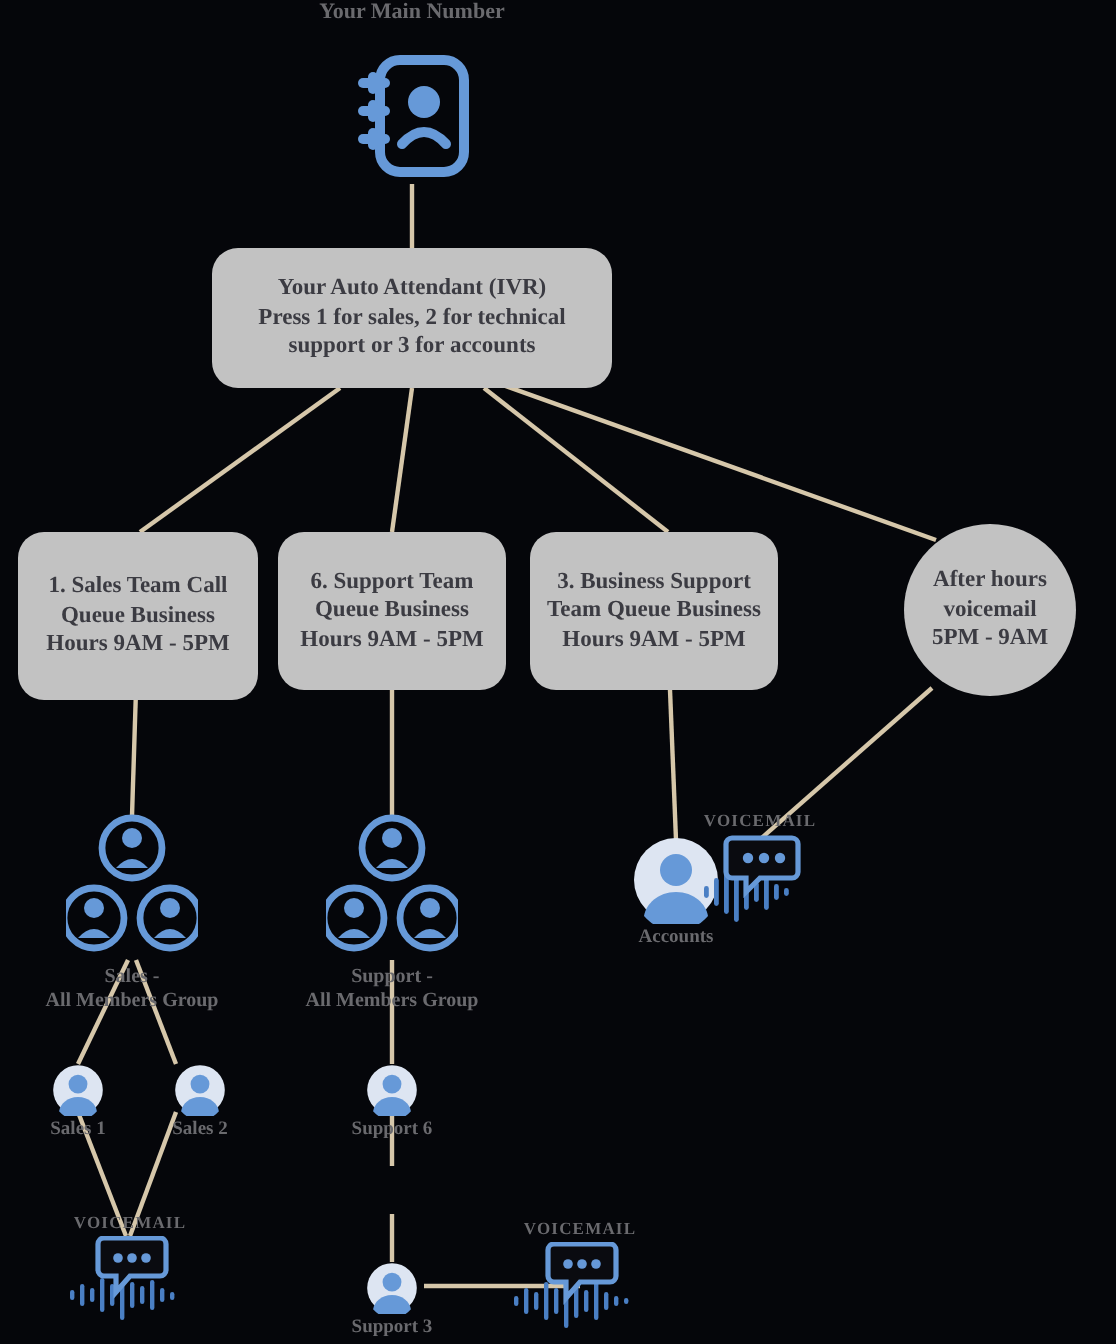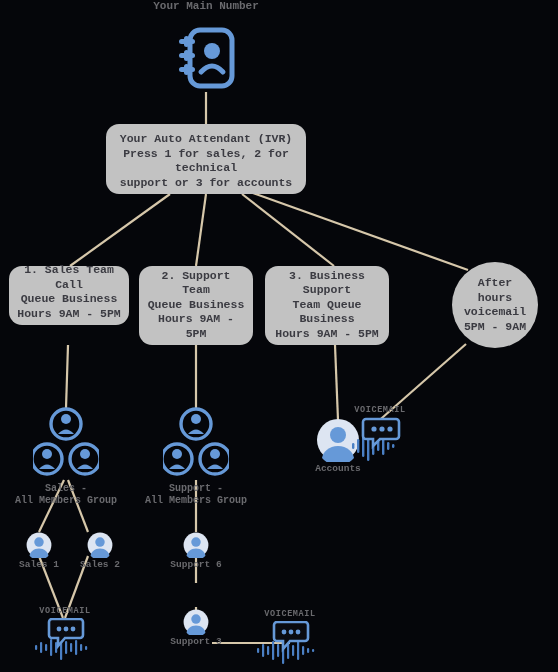--- a/index.html
+++ b/index.html
@@ -5,21 +5,21 @@
   html, body {
     margin: 0;
     padding: 0;
     background: #05060a;
   }
   #canvas {
     position: relative;
     width: 558px;
     height: 672px;
     background: #05060a;
-    font-family: Liberation Mono, monospace;
+    font-family: Liberation Serif, serif;
     overflow: hidden;
   }
   #edges {
     position: absolute;
     left: 0; top: 0;
     width: 558px;
     height: 672px;
   }
   .node {
     position: absolute;
@@ -29,21 +29,21 @@
     font-weight: bold;
     font-size: 11.5px;
     line-height: 14.5px;
     text-align: center;
     display: flex;
     align-items: center;
     justify-content: center;
     padding: 4px 6px;
     z-index: 5;
   }
-  .node.rect { border-radius: 13px; align-items: flex-end; }
+  .node.rect { border-radius: 13px; }
   .node.ellipse { border-radius: 50%; }
   .node-text { white-space: pre-line; }
 
   .icon-node {
     position: absolute;
     z-index: 6;
     display: flex;
     flex-direction: column;
     align-items: center;
   }
@@ -126,28 +126,28 @@
       </svg>
     </span>
   </div>
 
   <div class="node rect" style="left:106px; top:124px; width:200px; height:70px;">
     <span class="node-text">Your Auto Attendant (IVR)
 Press 1 for sales, 2 for technical
 support or 3 for accounts</span>
   </div>
 
-  <div class="node rect" style="left:9px; top:266px; width:120px; height:59px;">
+  <div class="node rect" style="left:9px; top:266px; width:120px; height:84px;">
     <span class="node-text">1. Sales Team Call
 Queue Business
 Hours 9AM - 5PM</span>
   </div>
 
   <div class="node rect" style="left:139px; top:266px; width:114px; height:79px;">
-    <span class="node-text">2. Support Team
+    <span class="node-text">6. Support Team
 Queue Business
 Hours 9AM - 5PM</span>
   </div>
 
   <div class="node rect" style="left:265px; top:266px; width:124px; height:79px;">
     <span class="node-text">3. Business Support
 Team Queue Business
 Hours 9AM - 5PM</span>
   </div>
 
@@ -295,21 +295,21 @@
       <svg width="26" height="26" viewBox="0 0 44 44" xmlns="http://www.w3.org/2000/svg">
         <circle cx="22" cy="22" r="21" fill="#dde5f2"></circle>
         <circle cx="22" cy="17" r="8" fill="#6699d8"></circle>
         <path d="M22 28 c-9 0 -15 6 -16 12 a21 21 0 0 0 32 0 c-1 -6 -7 -12 -16 -12 z" fill="#6699d8"></path>
       </svg>
     </span>
     <span class="icon-label tiny">Support 6</span>
   </div>
 
 
-  <div class="icon-node" style="left:160px; top:609px; width:72px;">
+  <div class="icon-node" style="left:160px; top:631px; width:72px;">
     <span class="icon-box">
       <svg width="26" height="26" viewBox="0 0 44 44" xmlns="http://www.w3.org/2000/svg">
         <circle cx="22" cy="22" r="21" fill="#dde5f2"></circle>
         <circle cx="22" cy="17" r="8" fill="#6699d8"></circle>
         <path d="M22 28 c-9 0 -15 6 -16 12 a21 21 0 0 0 32 0 c-1 -6 -7 -12 -16 -12 z" fill="#6699d8"></path>
       </svg>
     </span>
     <span class="icon-label tiny">Support 3</span>
   </div>
 

